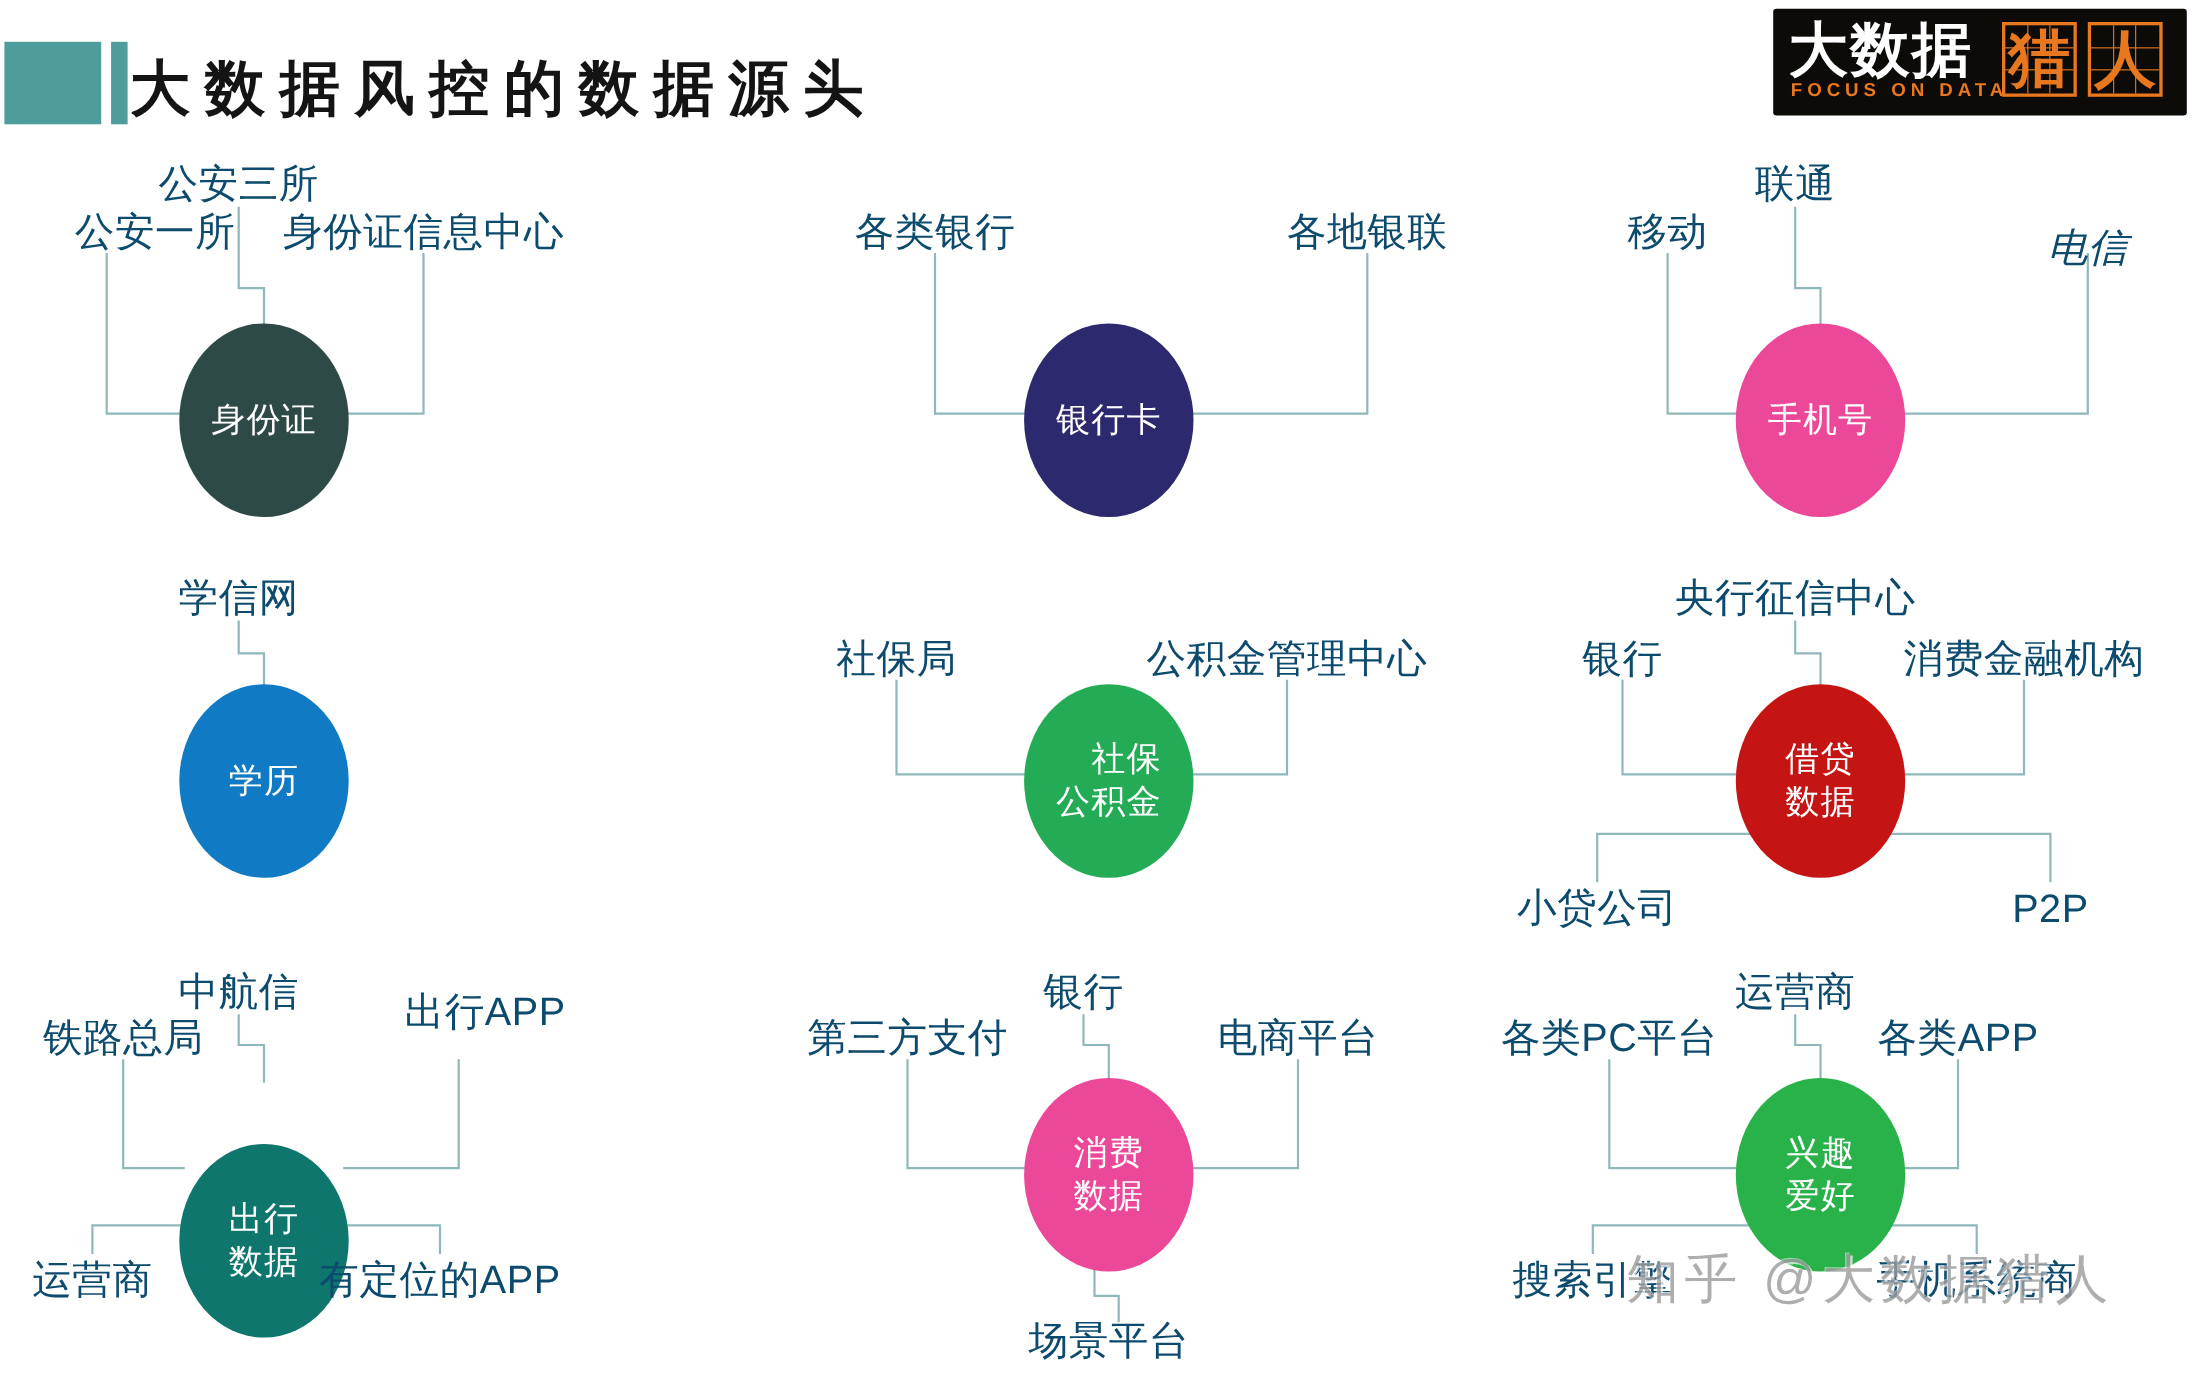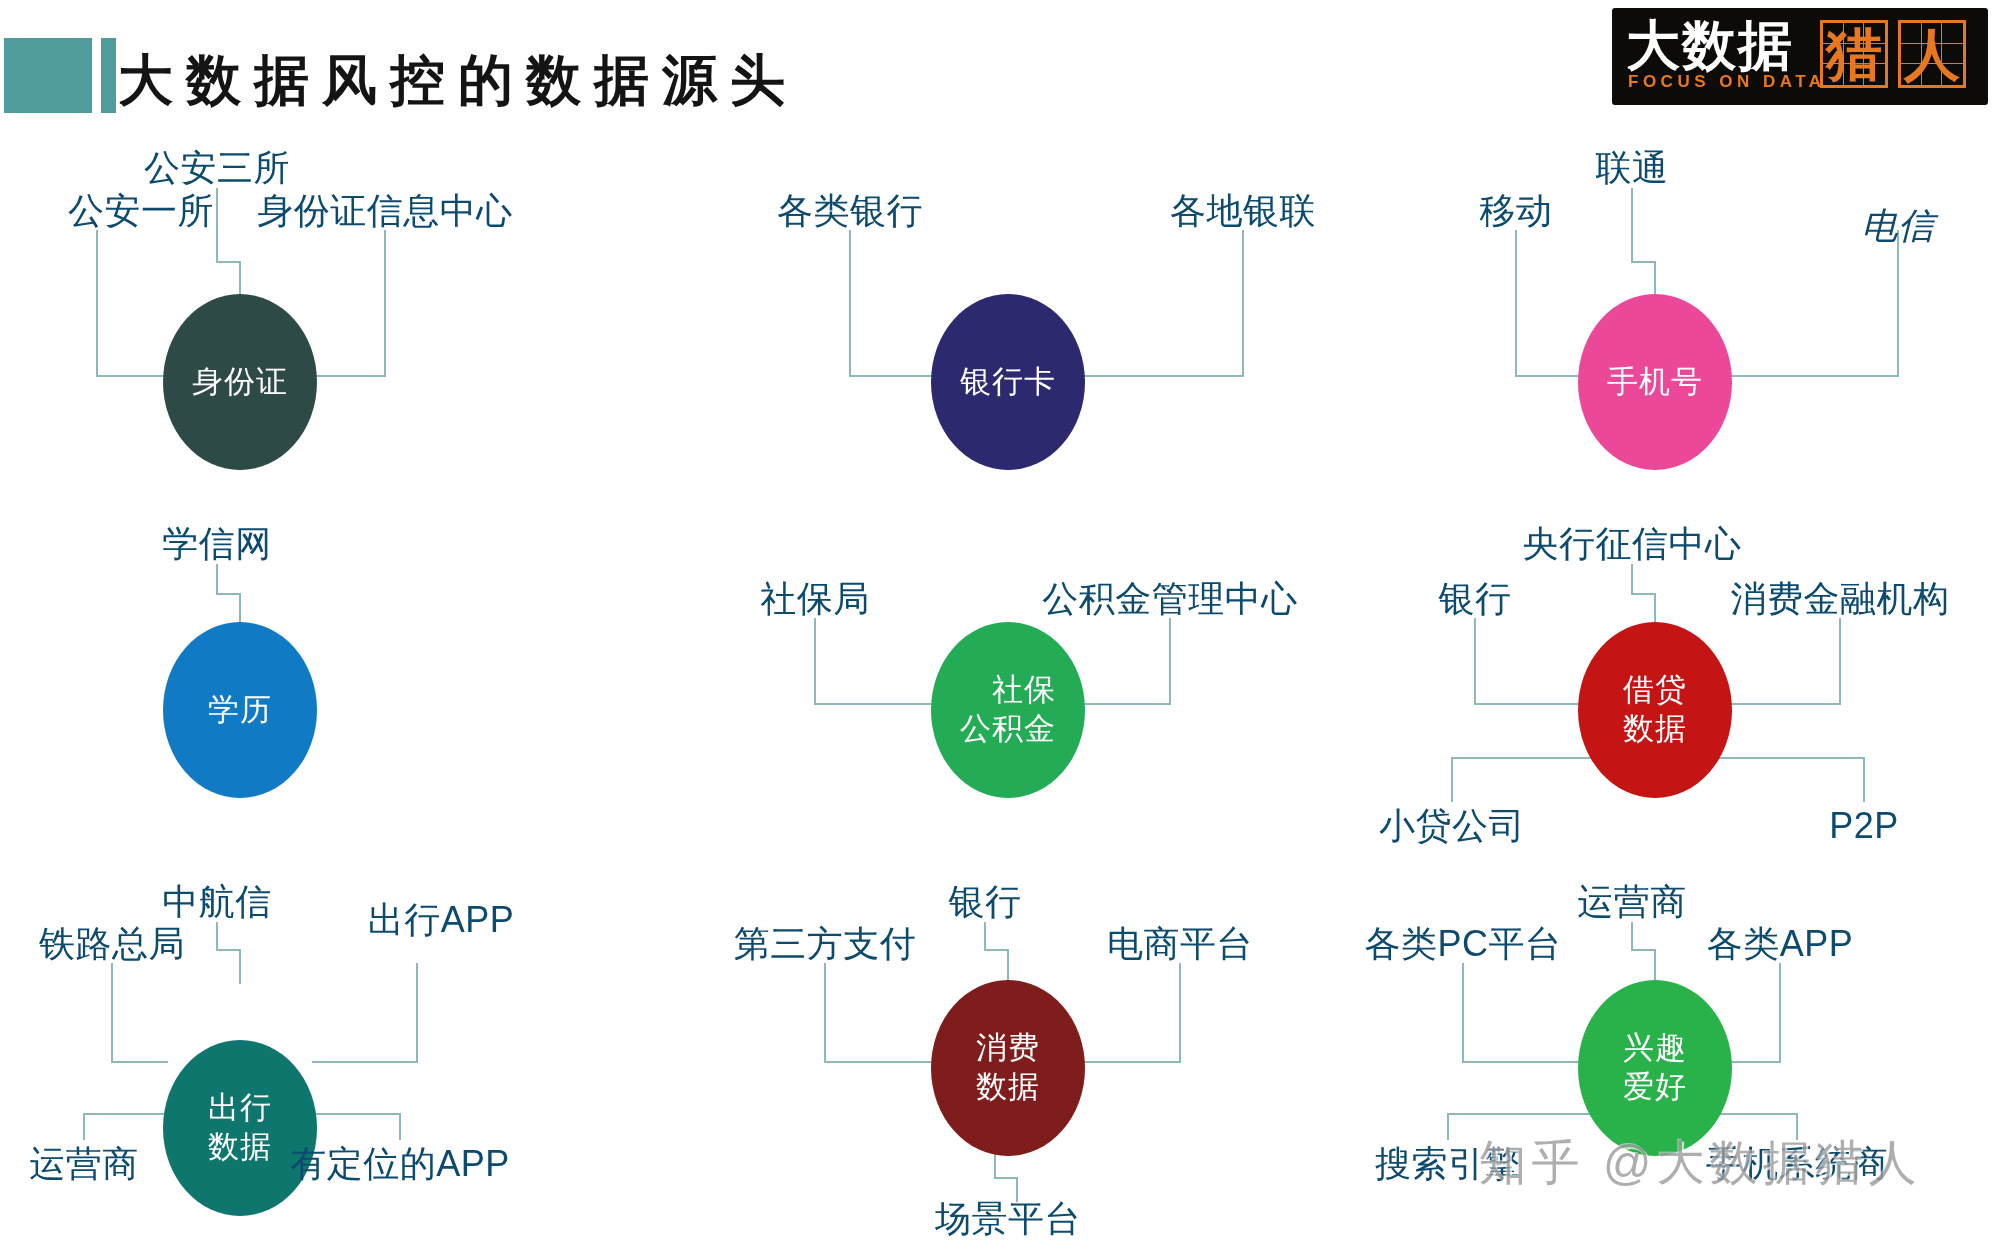--- a/index.html
+++ b/index.html
@@ -127,21 +127,21 @@
       <div class="lbl" style="left: 1840px; top: 599px;">消费金融机构</div>
       <div class="lbl" style="left: 1452px; top: 826px;">小贷公司</div>
       <div class="lbl" style="left: 1864px; top: 826px;">P2P</div>
       <div class="node" style="left: 240px; top: 1128px; background: #0f766e;">出行
 数据</div>
       <div class="lbl" style="left: 112px; top: 944px;">铁路总局</div>
       <div class="lbl" style="left: 217px; top: 902px;">中航信</div>
       <div class="lbl" style="left: 417px; top: 920px; margin-left: 24px;">出行APP</div>
       <div class="lbl" style="left: 84px; top: 1164px;">运营商</div>
       <div class="lbl" style="left: 400px; top: 1164px;">有定位的APP</div>
-      <div class="node" style="left: 1008px; top: 1068px; background: #7f1d1d;">消费
+      <div class="node" style="left: 1008px; top: 1068px; background: #ec4899;">消费
 数据</div>
       <div class="lbl" style="left: 825px; top: 944px;">第三方支付</div>
       <div class="lbl" style="left: 985px; top: 902px;">银行</div>
       <div class="lbl" style="left: 1180px; top: 944px;">电商平台</div>
       <div class="lbl" style="left: 1008px; top: 1219px;">场景平台</div>
       <div class="node" style="left: 1655px; top: 1068px; background: rgb(42, 178, 74);">兴趣
 爱好</div>
       <div class="lbl" style="left: 1463px; top: 944px;">各类PC平台</div>
       <div class="lbl" style="left: 1632px; top: 902px;">运营商</div>
       <div class="lbl" style="left: 1780px; top: 944px;">各类APP</div>

